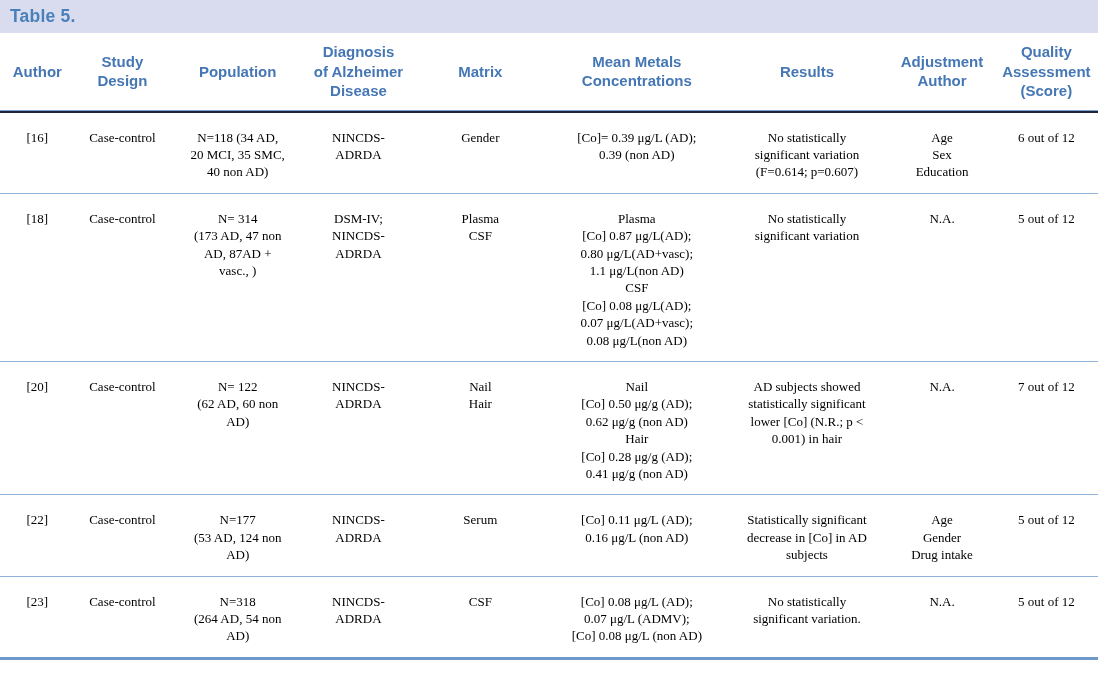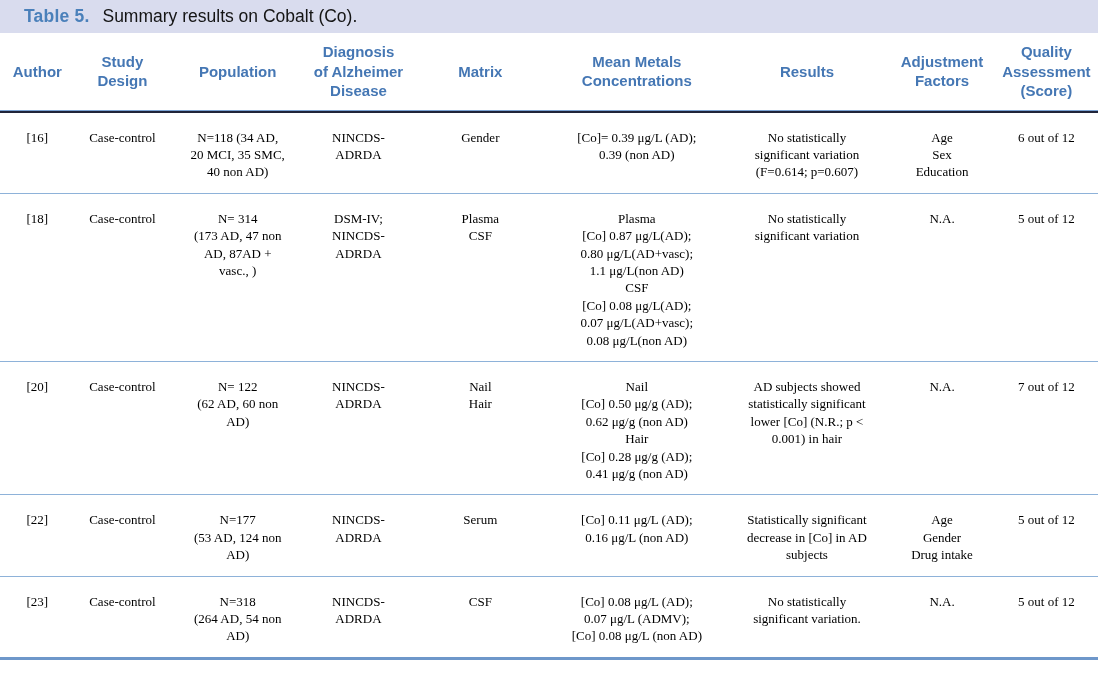--- a/index.html
+++ b/index.html
@@ -9,21 +9,21 @@
     background: #ffffff;
     font-family: "Liberation Serif", serif;
     color: #000;
     overflow: hidden;
   }
   .title-bar {
     height: 33px;
     background: #d9dcee;
     display: flex;
     align-items: center;
-    padding-left: 24px;
+    padding-left: 10px;
     font-family: "Liberation Sans", sans-serif;
     font-size: 17.5px;
   }
   .title-label { color: #4a80ba; font-weight: bold; margin-right: 13px; letter-spacing: 0.2px; }
   .title-text { color: #141414; }
   table {
     width: 100%;
     border-collapse: separate;
     border-spacing: 0;
     table-layout: fixed;
@@ -53,21 +53,20 @@
   tbody tr:first-child td { border-top: 2px solid #20243a; }
   tbody tr:last-child td { border-bottom: 3px solid #6e97ca; }
 </style>
 </head>
 <body>
 
 <div class="page">
 
   <div class="title-bar">
     <span class="title-label">Table 5.</span>
-    <span class="title-text">Summary results on Cobalt (Co).</span>
   </div>
 
   <table>
     <colgroup>
       <col style="width:6.8%">
       <col style="width:8.7%">
       <col style="width:12.3%">
       <col style="width:9.7%">
       <col style="width:12.5%">
       <col style="width:16.0%">
@@ -82,21 +81,21 @@
 Design</th>
         <th>Population</th>
         <th>Diagnosis
 of Alzheimer
 Disease</th>
         <th>Matrix</th>
         <th>Mean Metals
 Concentrations</th>
         <th>Results</th>
         <th>Adjustment
-Factors</th>
+Author</th>
         <th>Quality
 Assessment
 (Score)</th>
       </tr>
     </thead>
     <tbody>
       <tr>
         <td>[16]</td>
         <td>Case-control</td>
         <td>N=118 (34 AD,

